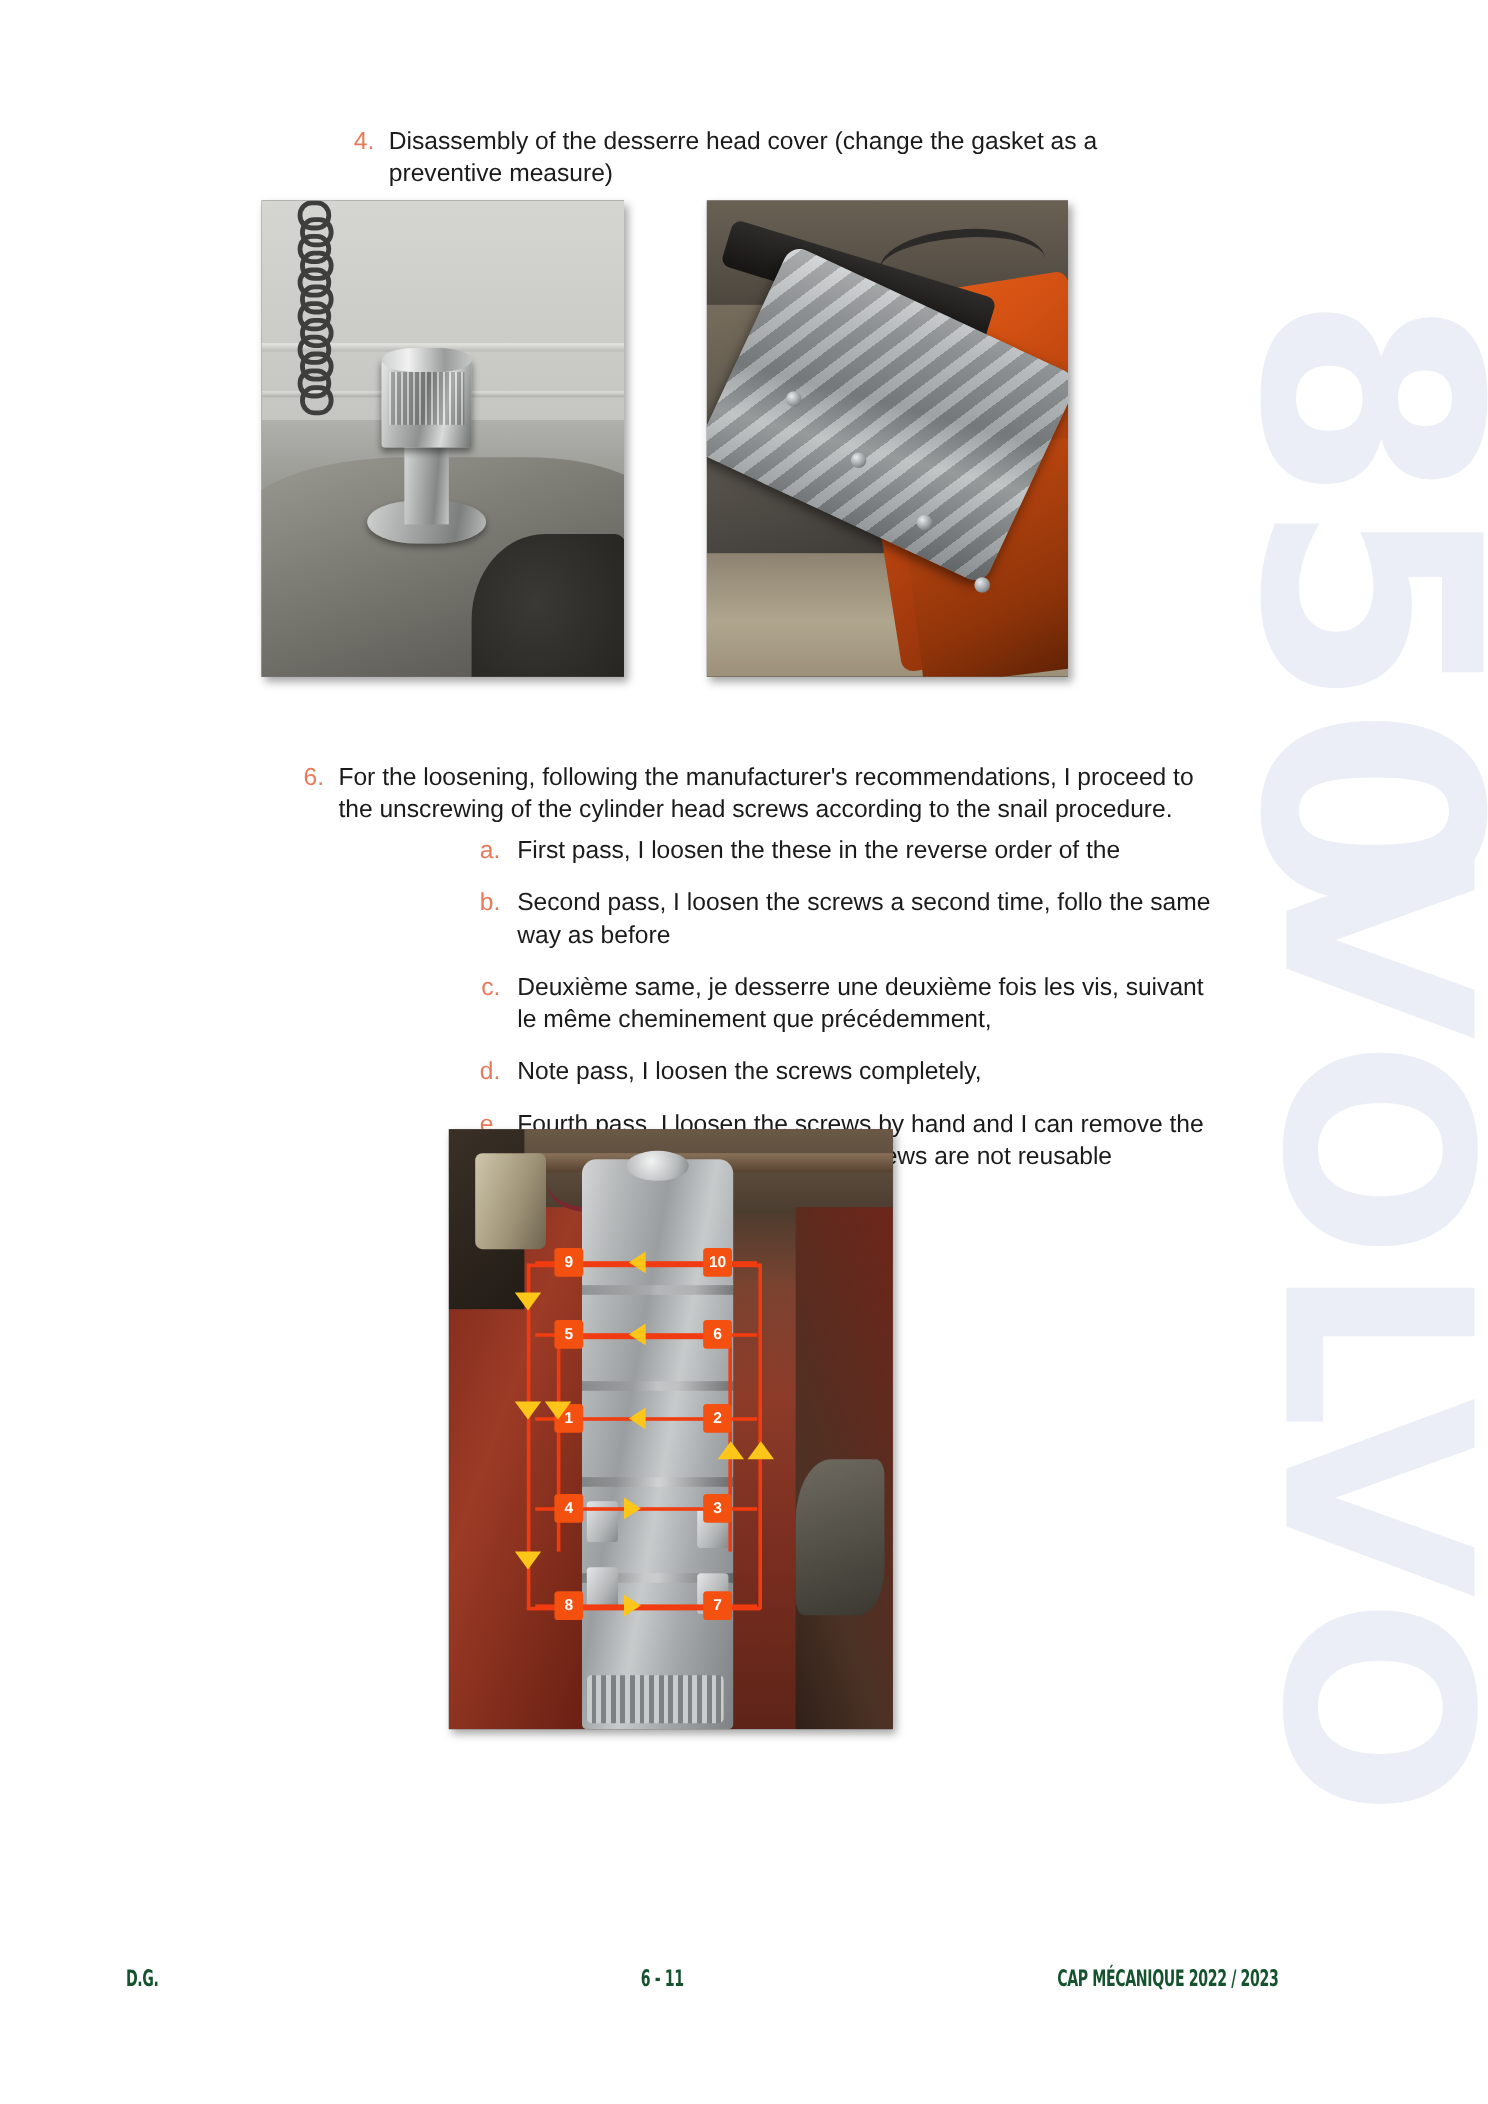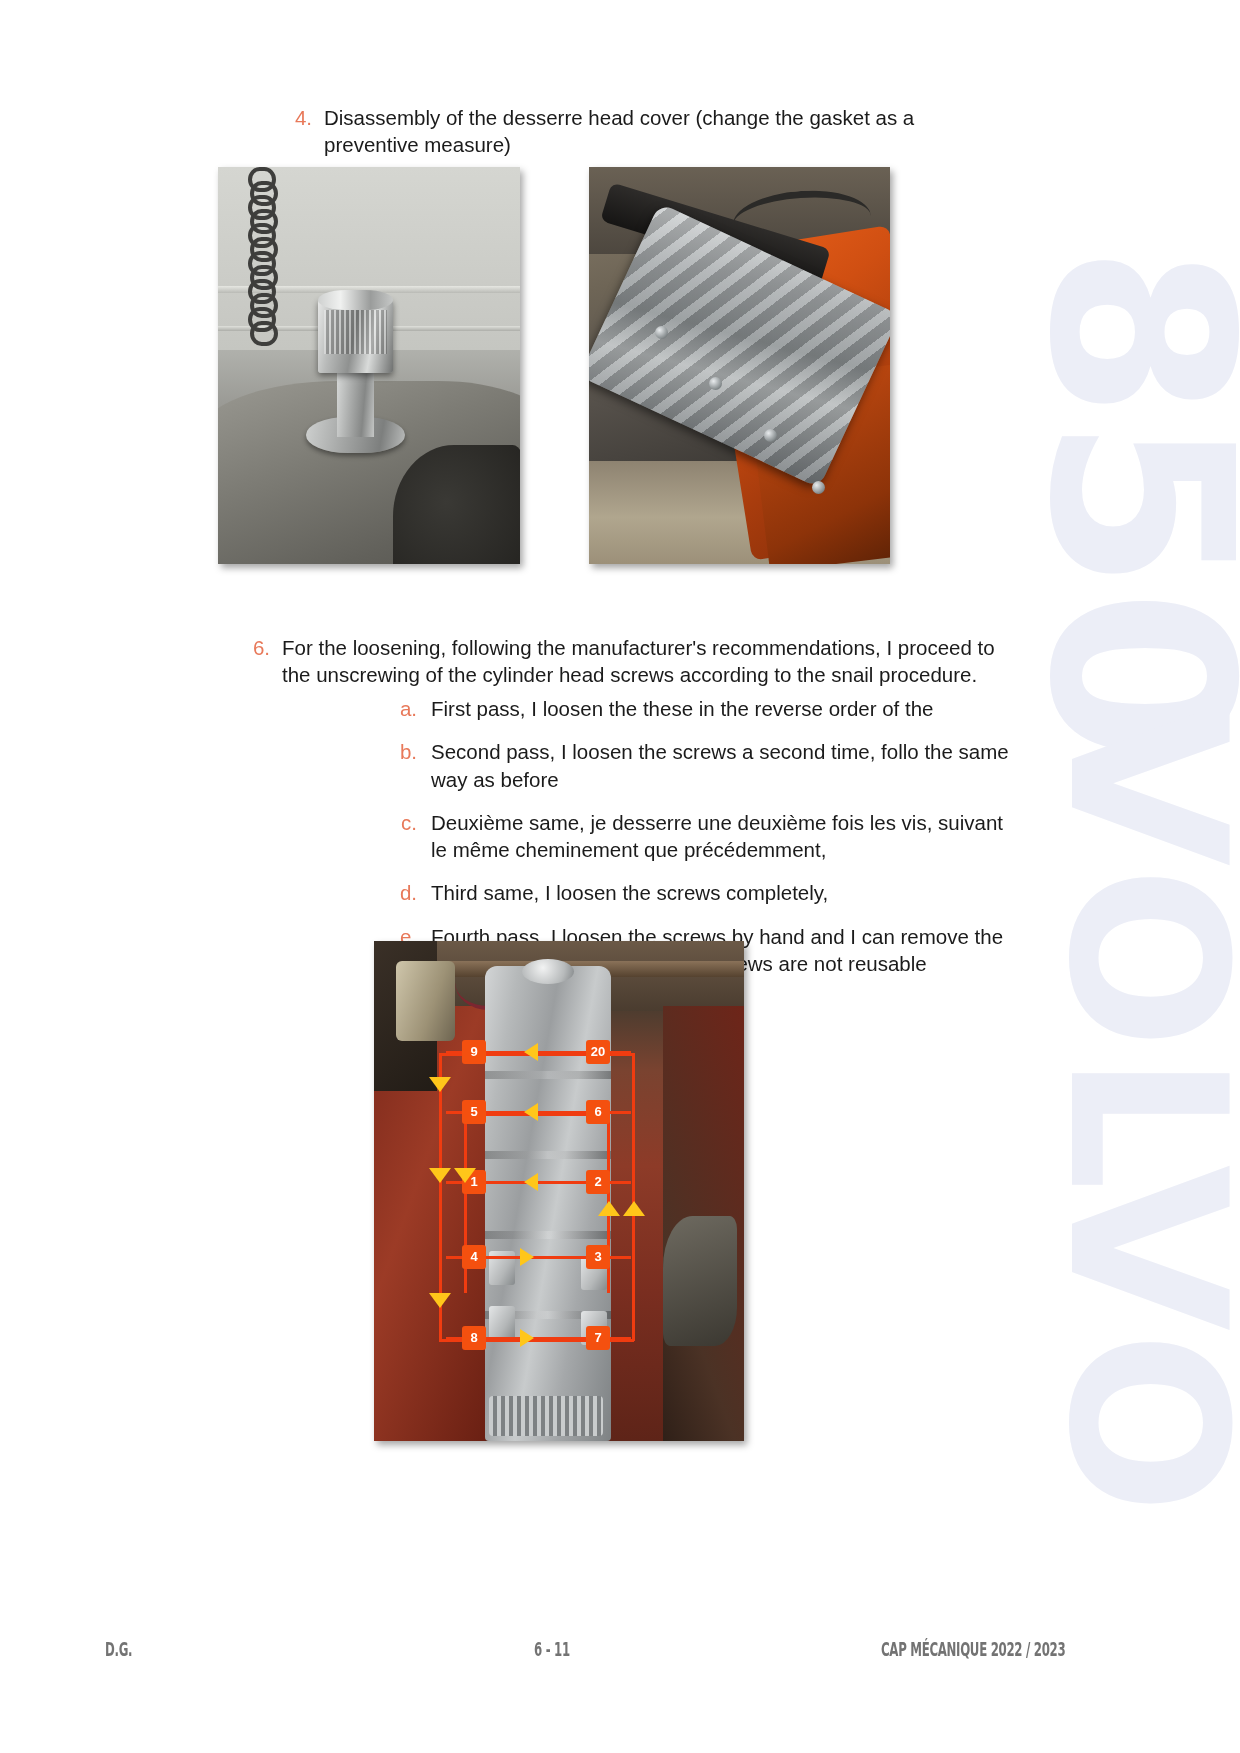--- a/index.html
+++ b/index.html
@@ -203,21 +203,21 @@
             border-left:14px solid #ffc61a;}
   .ar-down{border-left:11px solid transparent;border-right:11px solid transparent;
            border-top:15px solid #ffc61a;}
   .ar-up{border-left:11px solid transparent;border-right:11px solid transparent;
          border-bottom:15px solid #ffc61a;}
 
   
   .footer{
     position:absolute;left:0;right:0;top:1638px;height:34px;
     z-index:3;
-    color:#737373;
+    color:#14532d;
     font-family:"DejaVu Sans", sans-serif;
     font-weight:700;
     font-size:19px;
     letter-spacing:-.5px;
   }
   .ft-left{position:absolute;left:105px;top:0;transform:scaleX(.62);transform-origin:left center;}
   .ft-center{position:absolute;left:534px;top:0;transform:scaleX(.62);transform-origin:left center;}
   .ft-right{position:absolute;left:881px;top:0;transform:scaleX(.62);transform-origin:left center;}
 </style>
 </head>
@@ -299,21 +299,21 @@
       <div class="sub">
         <span class="marker">b.</span>
         <span class="itxt">Second pass, I loosen the screws a second time, follo          the same way as before</span>
       </div>
       <div class="sub">
         <span class="marker">c.</span>
         <span class="itxt">Deuxième same, je desserre une deuxième fois les vis, suivant le même cheminement que précédemment,</span>
       </div>
       <div class="sub">
         <span class="marker">d.</span>
-        <span class="itxt">Third same, I loosen the screws completely,</span>
+        <span class="itxt">Note pass, I loosen the screws completely,</span>
       </div>
       <div class="sub">
         <span class="marker">e.</span>
         <span class="itxt">Fourth pass, I loosen the screws by hand and I can remove the cylinder head. Note that these screws are not reusable</span>
       </div>
     </div>
 
     <div class="photo" id="photo-sequence">
       <div class="ph-canvas">
         <div class="p3-bg"></div>
@@ -343,21 +343,21 @@
           <div class="cl-line cl-v" style="left:258px;top:112px;height:288px;"></div>
           <div class="cl-line cl-h" style="left:65px;top:112px;width:195px;"></div>
           <div class="cl-line cl-h" style="left:65px;top:398px;width:195px;"></div>
 
           <div class="cl-line cl-v" style="left:90px;top:172px;height:180px;"></div>
           <div class="cl-line cl-v" style="left:233px;top:172px;height:180px;"></div>
           <div class="cl-line cl-h" style="left:90px;top:172px;width:145px;"></div>
 
           <div class="cl-line cl-h" style="left:72px;top:110px;width:185px;"></div>
           <div class="cl-box" style="left:88px;top:99px">9</div>
-          <div class="cl-box" style="left:212px;top:99px">20</div>
+          <div class="cl-box" style="left:212px;top:99px">10</div>
           <div class="arrow ar-left" style="left:150px;top:102px"></div>
 
           <div class="cl-line cl-h" style="left:72px;top:170px;width:185px;"></div>
           <div class="cl-box" style="left:88px;top:159px">5</div>
           <div class="cl-box" style="left:212px;top:159px">6</div>
           <div class="arrow ar-left" style="left:150px;top:162px"></div>
 
           <div class="cl-line cl-h" style="left:72px;top:240px;width:185px;"></div>
           <div class="cl-box" style="left:88px;top:229px">1</div>
           <div class="cl-box" style="left:212px;top:229px">2</div>

